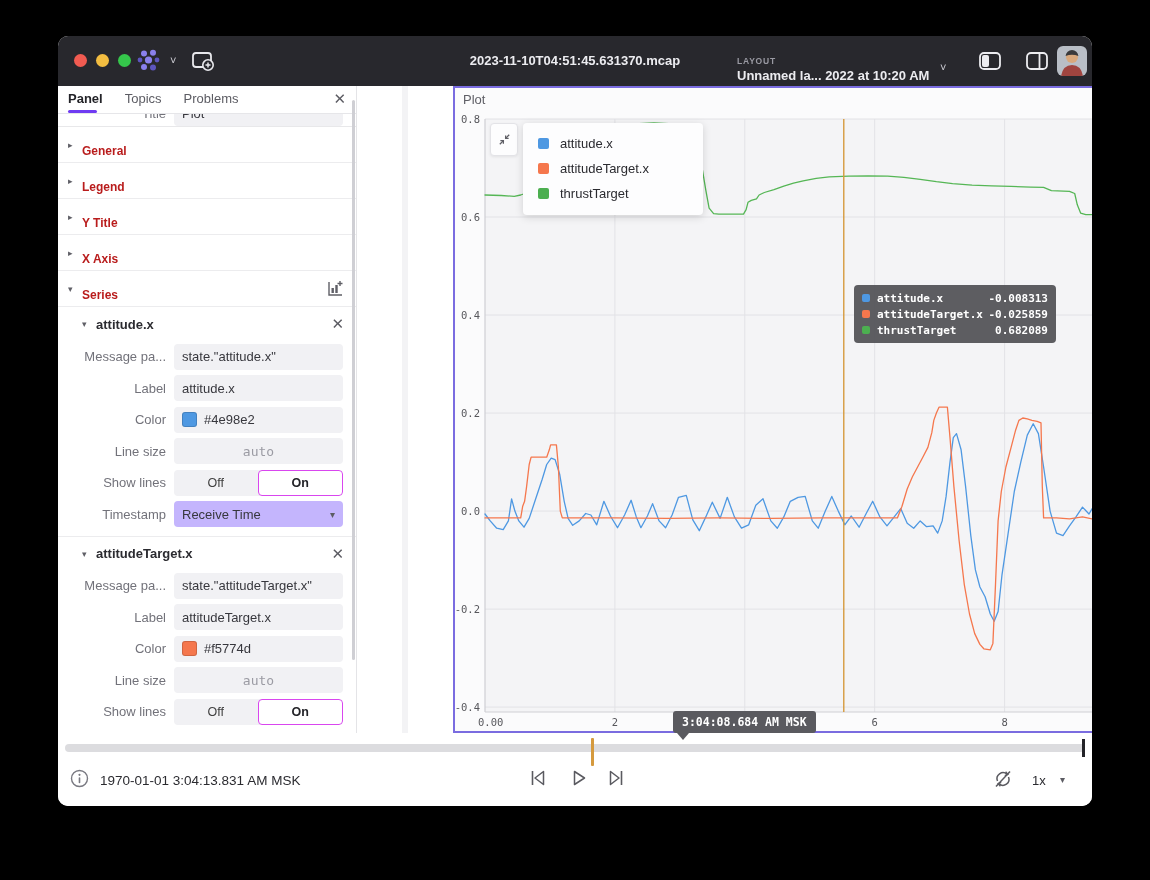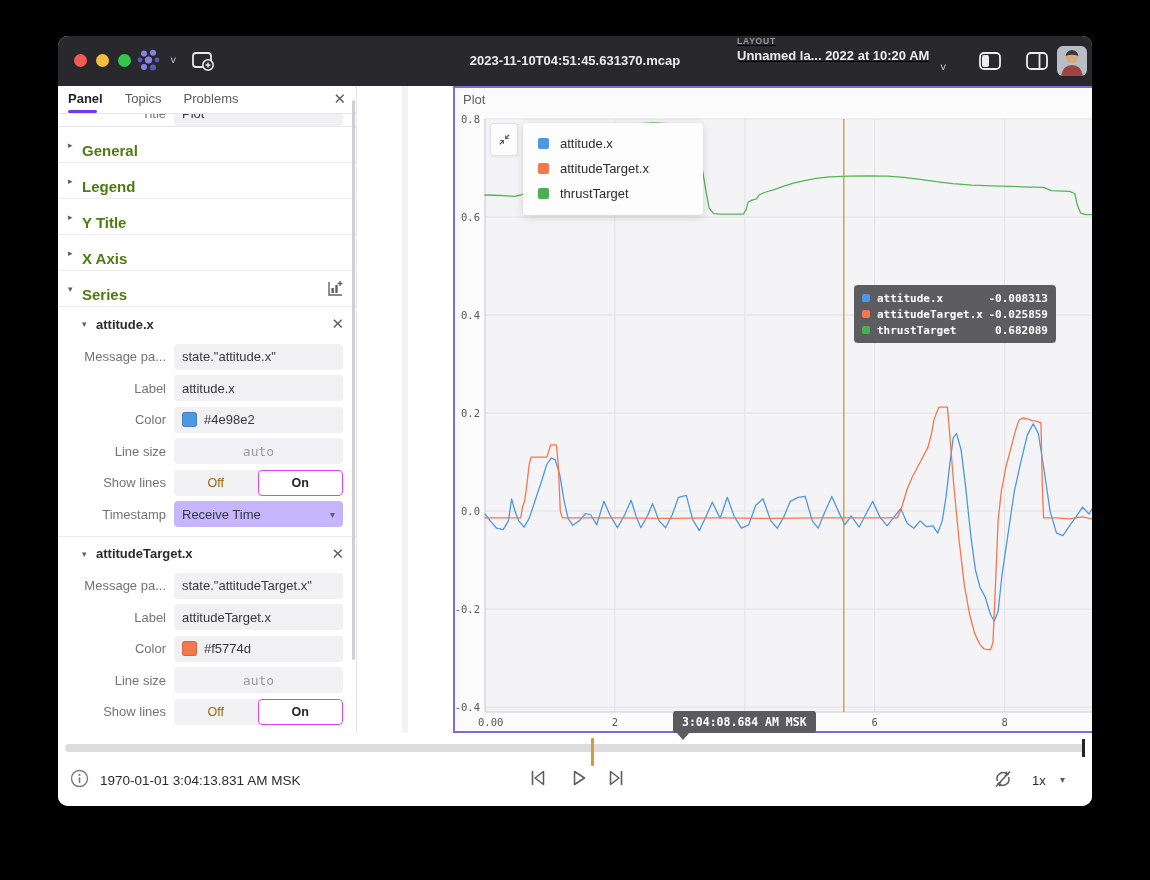--- a/index.html
+++ b/index.html
@@ -9,55 +9,55 @@
   #window{position:absolute;left:58px;top:36px;width:1034px;height:770px;background:#fff;
     border-radius:10px;overflow:hidden;box-shadow:0 18px 50px rgba(0,0,0,.65);}
   
   #titlebar{position:absolute;left:0;top:0;width:100%;height:50px;background:#28282d;}
   .tl{position:absolute;top:18px;width:13px;height:13px;border-radius:50%;}
   #logo{position:absolute;left:78px;top:13px;}
   #logo-chevron{position:absolute;left:112px;top:18px;color:#cfcfd6;font-size:11px;}
   #add-panel{position:absolute;left:132px;top:13px;}
   #file-title{position:absolute;left:50%;top:17px;transform:translateX(-50%);color:#ececf0;
     font-size:13px;font-weight:700;white-space:nowrap;}
-  #layout-block{position:absolute;left:679px;top:0;cursor:default;text-decoration:underline;}
+  #layout-block{position:absolute;left:679px;top:20px;cursor:default;}
   #layout-label{font-size:8.5px;letter-spacing:.8px;color:#9a9aa3;font-weight:700;}
   #layout-name{font-size:13px;color:#ececf0;font-weight:700;margin-top:2px;white-space:nowrap;}
   #layout-chevron{position:absolute;left:882px;top:25px;color:#cfcfd6;font-size:11px;}
   .panel-toggle{position:absolute;top:15px;}
   #avatar{position:absolute;left:999px;top:10px;width:30px;height:30px;border-radius:6px;overflow:hidden;}
   
   #main{position:absolute;left:0;top:50px;width:1034px;height:647px;display:flex;background:#fff;gap:45px;}
   
   #sidebar{width:299px;height:647px;background:#fff;border-right:1px solid #e4e4e7;position:relative;flex:none;}
   #tabbar{height:28px;border-bottom:1px solid #e6e6e9;display:flex;align-items:center;padding:0 10px;position:relative;}
   .tab{font-size:13px;color:#5c5c63;margin-right:22px;padding:4px 0 6px 0;position:relative;cursor:default;}
   .tab.active{color:#232328;font-weight:700;}
   .tab.active:after{content:"";position:absolute;left:0;right:6px;bottom:-1px;height:3px;border-radius:2px;background:#6f3bf2;}
   #tab-close{position:absolute;right:10px;top:4px;font-size:15px;color:#5c5c63;cursor:default;}
   #sidebar-content{position:absolute;top:28px;left:0;right:0;bottom:0;overflow:hidden;}
   .clipped-row{height:13px;overflow:hidden;position:relative;border-bottom:1px solid #e8e8ea;}
   .clipped-inner{position:absolute;left:0;right:0;bottom:0;height:26px;display:flex;align-items:center;}
   .section-row{height:36px;display:flex;align-items:center;border-bottom:1px solid #ececee;padding-left:10px;position:relative;}
   .caret{width:14px;font-size:9px;color:#5f5f66;flex:none;}
-  .section-label{font-size:15px;color:#4d7c0f;font-weight:600;margin-top:12px;}
+  .section-label{font-size:12px;color:#b91c1c;font-weight:600;margin-top:12px;}
   #add-series{position:absolute;right:12px;top:9px;cursor:default;}
   .series-header{height:34px;display:flex;align-items:center;padding-left:24px;position:relative;}
   .series-header .name{font-size:13px;color:#2b2b30;font-weight:600;}
   .series-close{position:absolute;right:12px;top:8px;font-size:15px;color:#5c5c63;}
   .series-header.bordered{border-top:1px solid #ececee;margin-top:6px;}
   .field-row{height:31.5px;display:flex;align-items:center;}
   .field-label{width:116px;text-align:right;font-size:13px;color:#72727a;flex:none;padding-right:8px;
     white-space:nowrap;overflow:hidden;}
   .field-ctl{width:169px;height:26px;border-radius:4px;background:#f1f1f4;display:flex;align-items:center;
     padding:0 8px;font-size:13px;color:#37373d;position:relative;}
   .field-ctl.center{justify-content:center;color:#9b9ba3;font-family:"DejaVu Sans Mono",monospace;font-size:13px;}
   .swatch{width:15px;height:15px;border-radius:3px;margin-right:7px;flex:none;border:1px solid rgba(0,0,0,.15);}
   .seg{width:169px;height:26px;border-radius:4px;background:#f1f1f4;display:flex;padding:0;overflow:hidden;}
-  .seg span{flex:1;display:flex;align-items:center;justify-content:center;font-size:12.5px;color:#a16207;}
+  .seg span{flex:1;display:flex;align-items:center;justify-content:center;font-size:12.5px;color:#404040;}
   .seg span.sel{background:#fff;border:1px solid #d946ef;border-radius:4px;color:#232328;font-weight:700;}
   .dropdown{background:#c4b5fd;}
   .dd-chevron{position:absolute;right:8px;font-size:10px;color:#5c5c63;}
   #sb-scroll{position:absolute;right:1px;top:14px;width:3px;height:560px;background:#cfcfd4;border-radius:2px;}
   
   #splitter{width:6px;background:#f3f3f5;flex:none;}
   
   #plot-panel{position:relative;width:729px;height:647px;background:#fbfbfc;border:2px solid #7a6ce0;flex:none;}
   #plot-header{position:absolute;left:0;top:0;right:0;height:22px;z-index:3;}
   #plot-title{position:absolute;left:8px;top:4px;font-size:13px;color:#5f5f66;}

